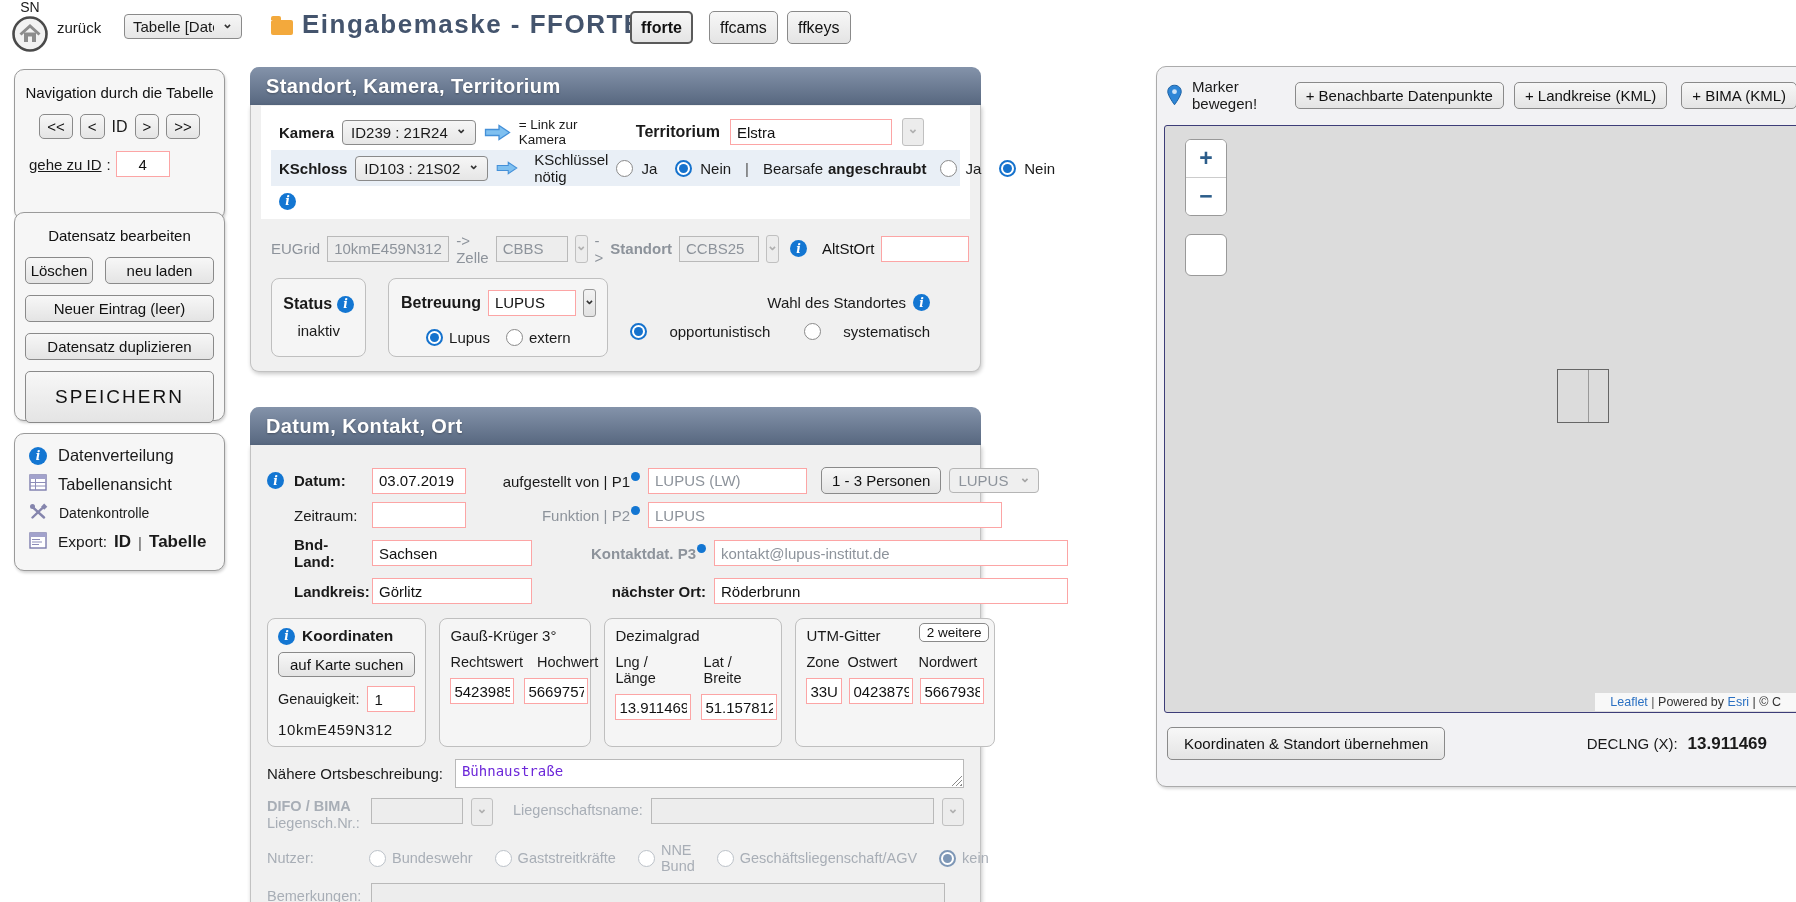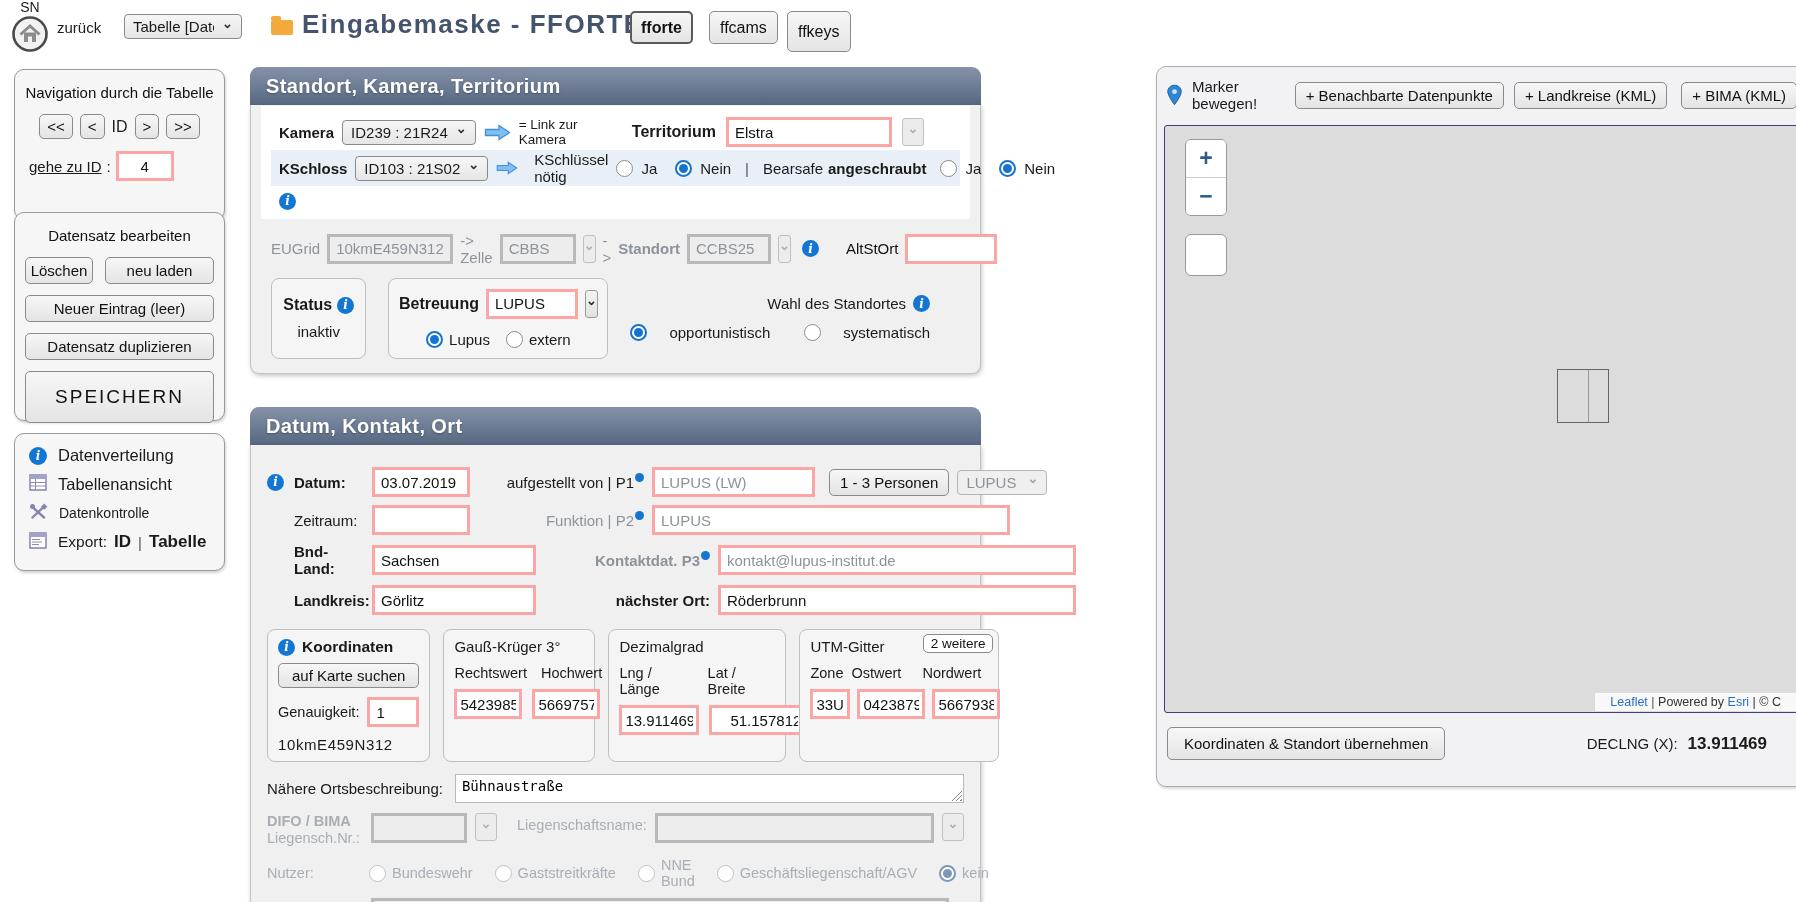--- a/index.html
+++ b/index.html
@@ -8,21 +8,21 @@
   .abs{position:absolute}
   .row{display:flex;align-items:center}
   .b{font-weight:bold}
   .gray{color:#8d939b}
   
   .btn{display:inline-flex;align-items:center;justify-content:center;
        background:linear-gradient(#f7f7f7,#e4e4e4);border:1px solid #8a8a8a;
        border-radius:5px;padding:4px 10px;font-size:15px;color:#111;cursor:pointer;white-space:nowrap}
   .btn.active{font-weight:bold;border:2px solid #5a5a5a;padding:3px 9px}
   
-  .inp{height:22px;border:3px solid #fca5a5;background:#fff;padding:1px 6px;
+  .inp{height:22px;border:1px solid #fca5a5;background:#fff;padding:1px 6px;
        font-family:"Liberation Sans",sans-serif;font-size:15px;color:#111;box-sizing:content-box}
   .inp.dis{background:#ededed;border-color:#b9b9b9;color:#8d939b}
   .inp.ghost{color:#8d939b}
   
   .fs{display:inline-flex;align-items:center;gap:8px;background:linear-gradient(#f6f6f6,#e6e6e6);
       border:1px solid #8a8a8a;border-radius:4px;padding:3px 8px;font-size:15px;cursor:pointer;white-space:nowrap}
   .fs.dis{background:#efefef;border-color:#b5b5b5;color:#8d939b;cursor:default}
   .chev{font-weight:bold;font-size:13px;line-height:10px;color:#333}
   .chev::after{content:"⌄";position:relative;top:-3px}
   .fs.dis .chev{color:#a5a5a5}
@@ -63,21 +63,21 @@
         box-sizing:border-box;position:relative}
   .ctitle{font-size:15px;margin-bottom:10px}
   .ccols{display:flex;gap:14px;font-size:14.5px;margin-bottom:8px}
   .cvals{display:flex;gap:10px}
   .frow{display:flex;align-items:center;gap:6px;margin-bottom:8px}
   .lead{width:21px;flex:0 0 21px;display:flex}
   .lc1{width:72px;flex:0 0 72px;text-align:left}
   .lc2{width:168px;flex:0 0 168px;text-align:right}
   .rcluster{margin-left:auto;display:flex;align-items:center;gap:8px}
   textarea.ta{flex:1;height:21px;border:1px solid #b9b9b9;background:#fff;resize:none;
-        font:14px "DejaVu Sans Mono",monospace;padding:3px 6px;color:#000000}
+        font:14px "DejaVu Sans Mono",monospace;padding:3px 6px;color:#6d28d9}
   .resize-grip{position:absolute;right:2px;bottom:2px;width:11px;height:11px;
         background:repeating-linear-gradient(135deg,transparent 0 2px,#8a8a8a 2px 3px);cursor:nwse-resize;
         clip-path:polygon(100% 0,100% 100%,0 100%)}
   .difow{color:#a8aeb6;font-size:14.5px}
   
   .mpanel{position:absolute;left:1156px;top:66px;width:650px;height:721px;background:#f2f2f4;
           border:1px solid #ababab;border-radius:10px;box-shadow:1px 2px 3px rgba(0,0,0,.15);box-sizing:border-box}
   .maphdr{display:flex;align-items:center;gap:10px;padding:11px 8px 0 10px}
   .mapbox{position:relative;margin:13px 0 0 7px;width:641px;height:588px;background:#dcdcdc;
           border:1px solid #3d3d78;border-radius:3px;box-sizing:border-box}
@@ -120,21 +120,21 @@
 <div class="abs fs" style="left:124px;top:14px;width:100px;justify-content:space-between">
   <span style="overflow:hidden;white-space:nowrap">Tabelle [Datens</span>
   <span class="chev"></span>
 </div>
 <div class="abs row" style="left:271px;top:9px;gap:9px">
   <span class="folder"></span>
   <span class="title">Eingabemaske - FFORTE</span>
 </div>
 <button class="btn active abs" style="left:630px;top:11px;height:33px;font-size:16px">fforte</button>
 <button class="btn abs" style="left:709px;top:11px;height:33px;font-size:16px">ffcams</button>
-<button class="btn abs" style="left:787px;top:11px;height:41px;font-size:16px">ffkeys</button>
+<button class="btn abs" style="left:787px;top:11px;height:33px;font-size:16px">ffkeys</button>
 
 <div class="sbox" style="top:69px;height:151px">
   <div class="sb-title">Navigation durch die Tabelle</div>
   <div class="row" style="gap:7px;justify-content:center">
     <button class="btn" style="padding:3px 7px">&lt;&lt;</button>
     <button class="btn" style="padding:3px 7px">&lt;</button>
     <span style="font-size:16px">ID</span>
     <button class="btn" style="padding:3px 7px">&gt;</button>
     <button class="btn" style="padding:3px 7px">&gt;&gt;</button>
   </div>
@@ -257,21 +257,21 @@
       <span class="chevbtn dis">
           <span class="chev"></span>
         </span>
       <span>-&gt;</span>
       <span class="b">Standort</span>
       <input class="inp dis" style="width: 66px;" value="CCBS25">
       <span class="chevbtn dis">
           <span class="chev"></span>
         </span>
       <span class="info" style="margin-left:4px"></span>
-      <span style="color:#111;margin-left:20px">AltStOrt</span>
+      <span style="color:#111;margin-left:8px">AltStOrt</span>
       <input class="inp" style="width: 74px;">
     </div>
     <div style="display:flex;gap:22px;padding:0 10px;align-items:stretch">
       <div class="cbox" style="width:132px;display:flex;flex-direction:column;align-items:center;justify-content:center;gap:9px">
         <span class="row" style="gap:5px">
           <span class="b" style="font-size:16px">Status</span>
           <span class="info"></span>
         </span>
         <span>inaktiv</span>
       </div>
@@ -378,21 +378,21 @@
         </div>
       </div>
       <div class="cbox" style="width:178px">
         <div class="ctitle">Dezimalgrad</div>
         <div class="ccols">
           <span>Lng / Länge</span>
           <span>Lat / Breite</span>
         </div>
         <div class="cvals">
           <input class="inp" style="width: 68px; padding: 1px 3px;" value="13.911469">
-          <input class="inp" style="width: 68px; padding: 1px 18px;" value="51.157812">
+          <input class="inp" style="width: 68px; padding: 1px 3px;" value="51.157812">
         </div>
       </div>
       <div class="cbox" style="width:200px">
         <div class="ctitle">UTM-Gitter</div>
         <button class="btn" style="position:absolute;top:4px;right:5px;padding:1px 7px;font-size:13.5px;background:#fff">2 weitere</button>
         <div class="ccols" style="gap:9px">
           <span style="width:32px">Zone</span>
           <span style="width:62px">Ostwert</span>
           <span>Nordwert</span>
         </div>

